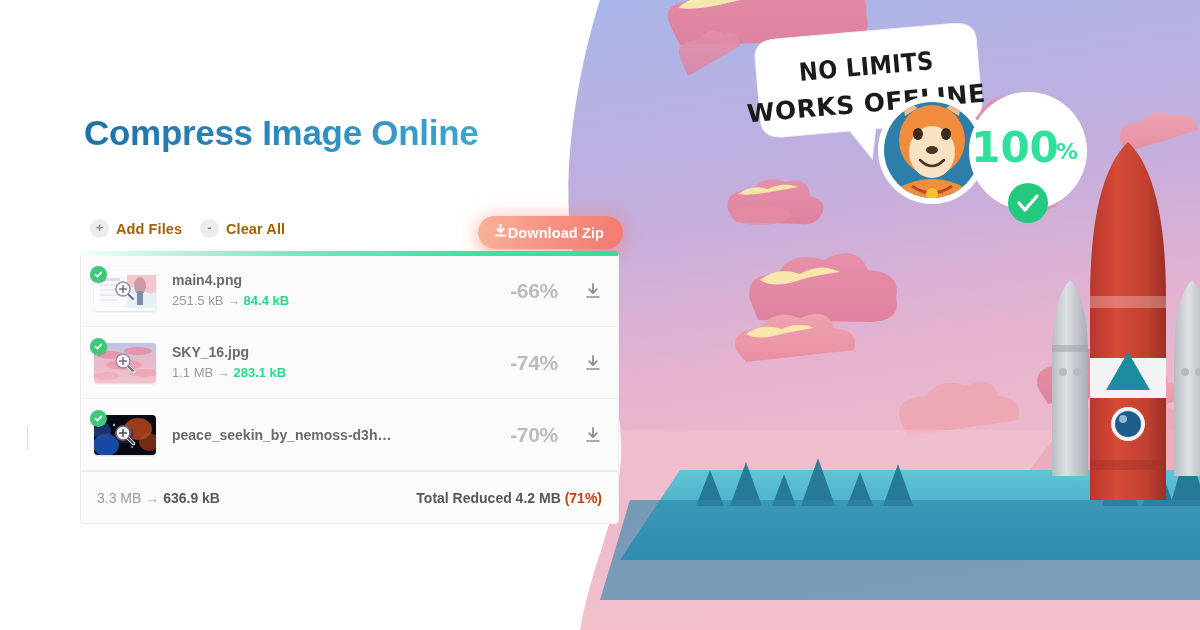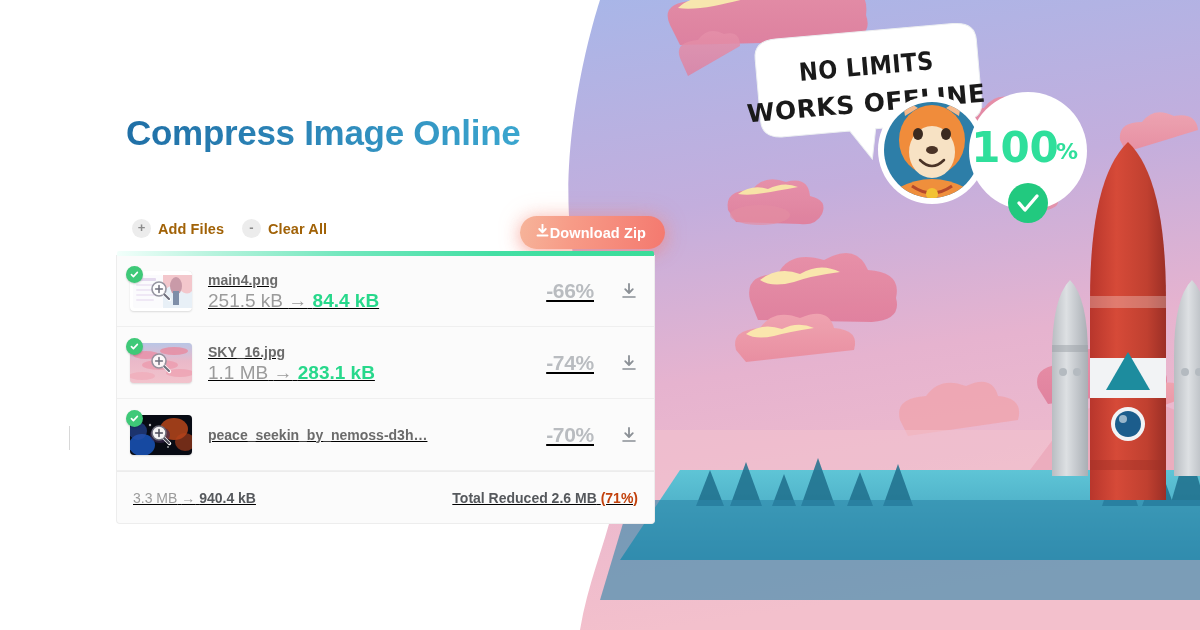--- a/index.html
+++ b/index.html
@@ -18,21 +18,20 @@
     overflow: hidden;
   }
   #illustration svg { display: block; width: 640px; height: 630px; }
 
   
   #content {
     position: absolute;
     left: 0; top: 0;
     width: 660px; height: 450px;
     z-index: 5;
-    margin-left: 42px;
   }
 
   .page-title {
     position: absolute;
     left: 84px; top: 113px;
     font-size: 35px;
     font-weight: bold;
     letter-spacing: -0.3px;
     background: linear-gradient(100deg, #1f6fa6 0%, #2d86b8 45%, #3ba6cf 100%);
     -webkit-background-clip: text;
@@ -95,27 +94,26 @@
     align-items: center;
     gap: 1px;
     cursor: pointer;
     letter-spacing: 0.1px;
   }
   .dl-ico { display: block; }
 
   
   .file-card {
     position: absolute;
-    left: 74px; top: 255px;
+    left: 80px; top: 255px;
     width: 539px;
     background: #fbfbfb;
     border: 1px solid #ededed;
     border-top: none;
     border-radius: 0 0 4px 4px;
-    text-decoration: underline;
   }
   .progress-bar {
     position: absolute;
     left: 0; top: -4px;
     width: 100%; height: 5px;
     background: linear-gradient(90deg, #f2fffb 0%, #b6f3dd 18%, #72e7bd 42%, #44dfa4 70%, #3adc99 100%);
     border-radius: 2px 2px 0 0;
   }
 
   .file-row {
@@ -168,21 +166,21 @@
   }
   .fname {
     font-size: 14px;
     font-weight: bold;
     color: #6b6b6b;
     line-height: 18px;
     white-space: nowrap;
     overflow: hidden;
   }
   .fsizes {
-    font-size: 19px;
+    font-size: 13px;
     color: #9b9b9b;
     line-height: 19px;
     margin-top: 2px;
   }
   .fsizes .after { color: #27d88b; font-weight: bold; }
 
   .percent {
     font-size: 21px;
     font-weight: bold;
     color: #b9bcc0;
@@ -528,23 +526,23 @@
           <path d="M9 2 L9 10.5 M5.2 7.2 L9 11 L12.8 7.2" stroke="#8b9096" stroke-width="1.8" fill="none" stroke-linecap="round" stroke-linejoin="round"></path>
           <path d="M3 15 L15 15" stroke="#8b9096" stroke-width="1.6" stroke-linecap="round"></path>
         </svg>
       </button>
     </div>
 
     <div class="card-footer">
       <div class="foot-left">
         <span>3.3 MB</span>
         <span>→</span>
-        <span class="bold">940.4 kB</span>
+        <span class="bold">636.9 kB</span>
       </div>
       <div class="foot-right">
-        <span>Total Reduced 2.6 MB</span>
+        <span>Total Reduced 4.2 MB</span>
         <span class="pct">(71%)</span>
       </div>
     </div>
   </div>
 
   <div class="corner-artifact"></div>
 </div>
 
 </body></html>

